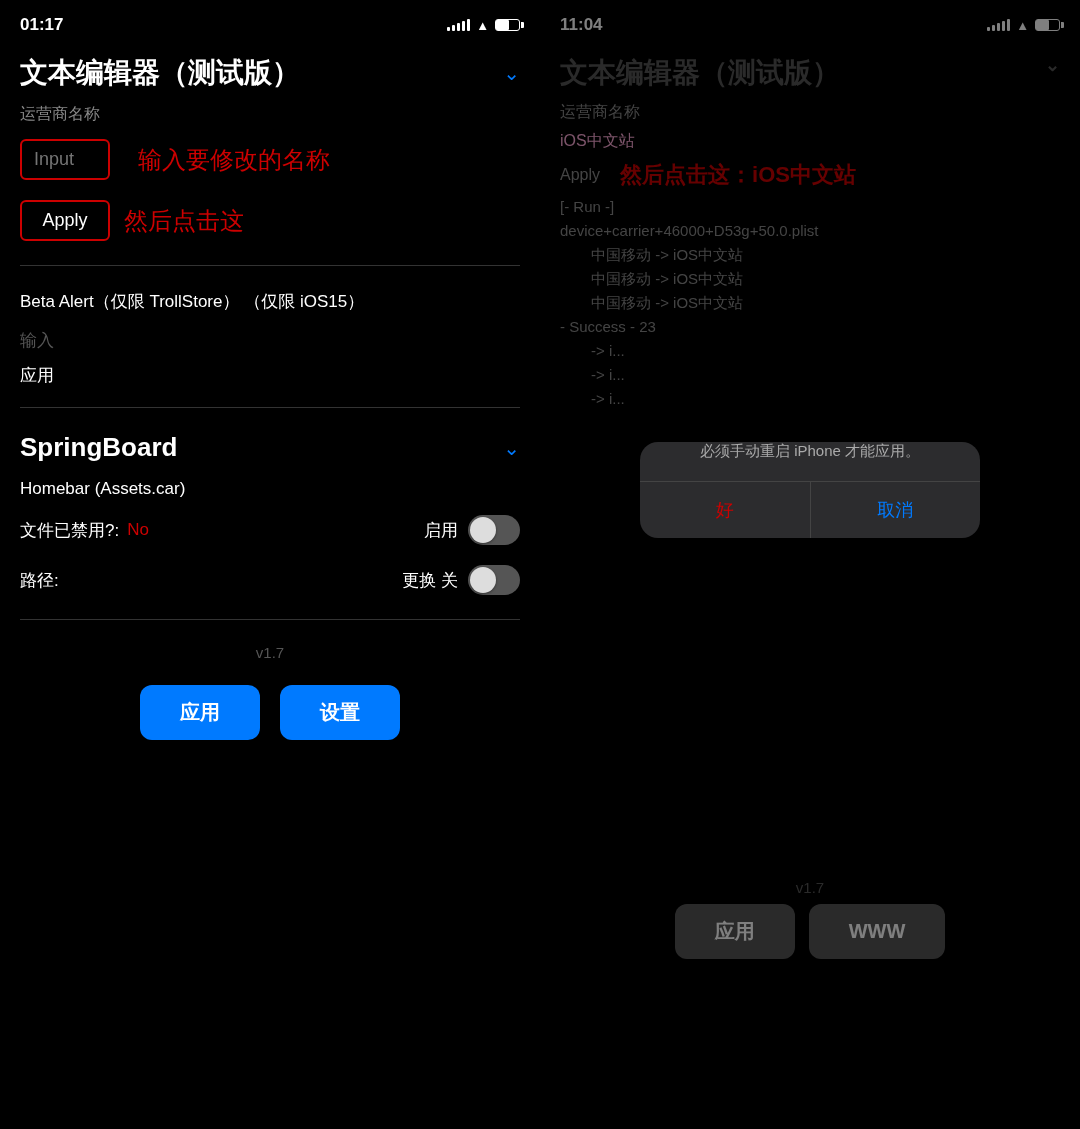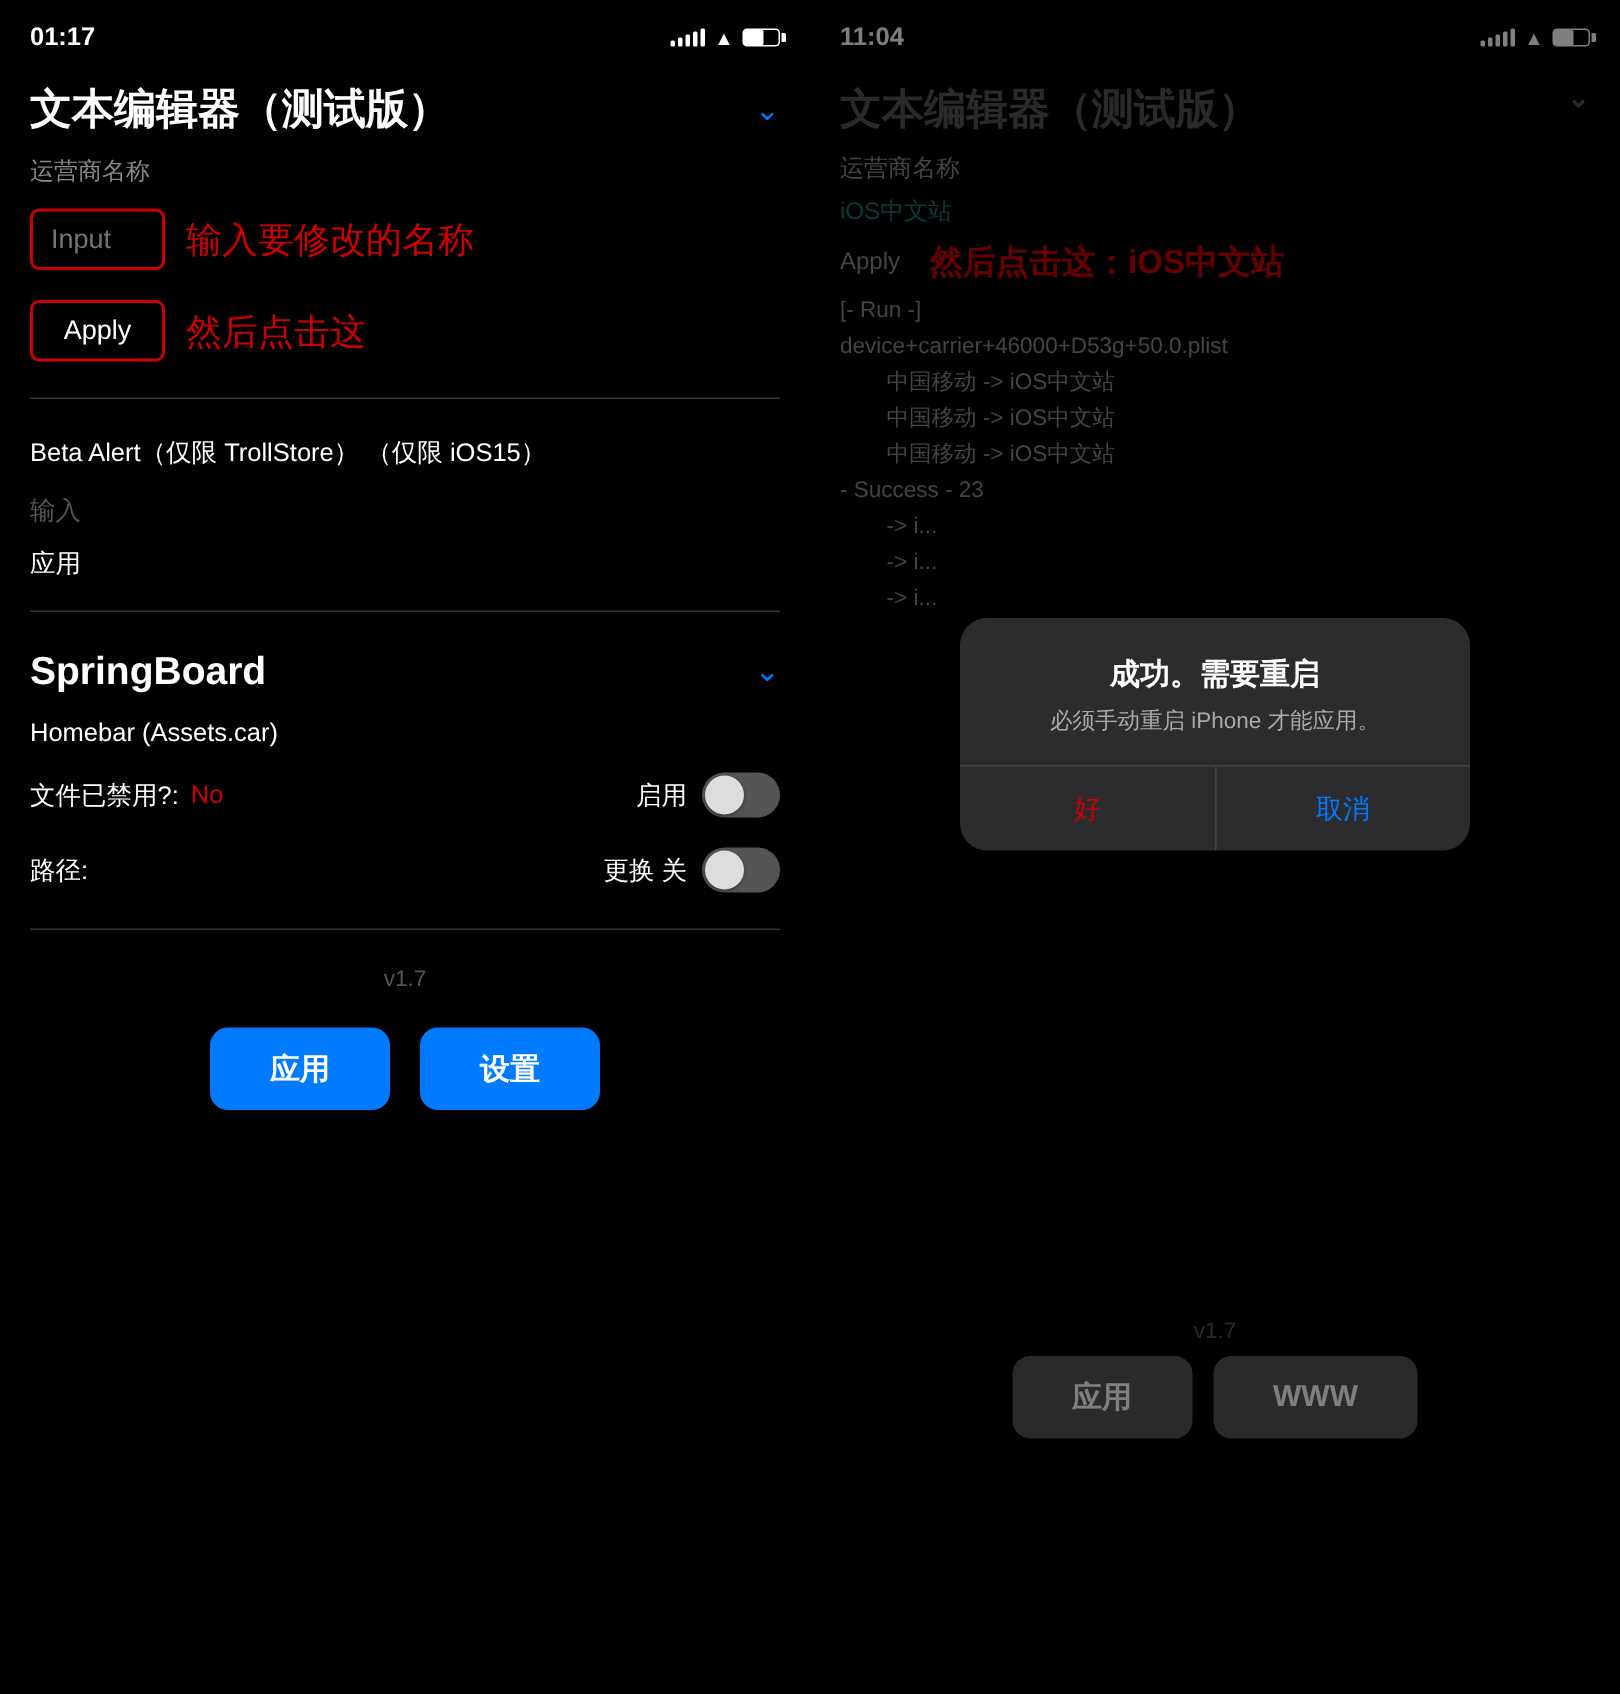--- a/index.html
+++ b/index.html
@@ -105,21 +105,21 @@
     .section-label {
       color: #888;
       font-size: 16px;
       padding: 6px 20px 4px 20px;
     }
 
     .input-row {
       display: flex;
       align-items: center;
       padding: 10px 20px;
-      gap: 14px;
+      gap: 28px;
     }
 
     .input-box {
       border: 2px solid #c00;
       border-radius: 6px;
       padding: 8px 12px;
       background: transparent;
       color: #888;
       font-size: 18px;
       width: 90px;
@@ -365,21 +365,21 @@
       justify-content: space-between;
     }
 
     .right-section {
       color: #888;
       font-size: 16px;
       padding: 4px 20px;
     }
 
     .right-ios-label {
-      color: #0f766e;
+      color: #f9a8d4;
       font-size: 16px;
       padding: 4px 20px;
     }
 
     .right-apply-row {
       display: flex;
       align-items: center;
       padding: 4px 20px;
       gap: 20px;
     }
@@ -545,21 +545,20 @@
     <span class="log-line log-indent">　中国移动 -&gt; iOS中文站</span>
     <span class="log-line">- Success - 23</span>
     <span class="log-line"></span>
     <span class="log-line log-indent">　-&gt; i...</span>
     <span class="log-line log-indent">　-&gt; i...</span>
     <span class="log-line log-indent">　-&gt; i...</span>
   </div>
 
   <div class="modal-overlay">
     <div class="modal-box">
-      <div class="modal-title">成功。需要重启</div>
       <div class="modal-subtitle">必须手动重启 iPhone 才能应用。</div>
       <div class="modal-buttons">
         <div class="modal-btn confirm">好</div>
         <div class="modal-btn cancel">取消</div>
       </div>
     </div>
   </div>
 
   <div class="right-bottom">
     <div class="right-version">v1.7</div>

